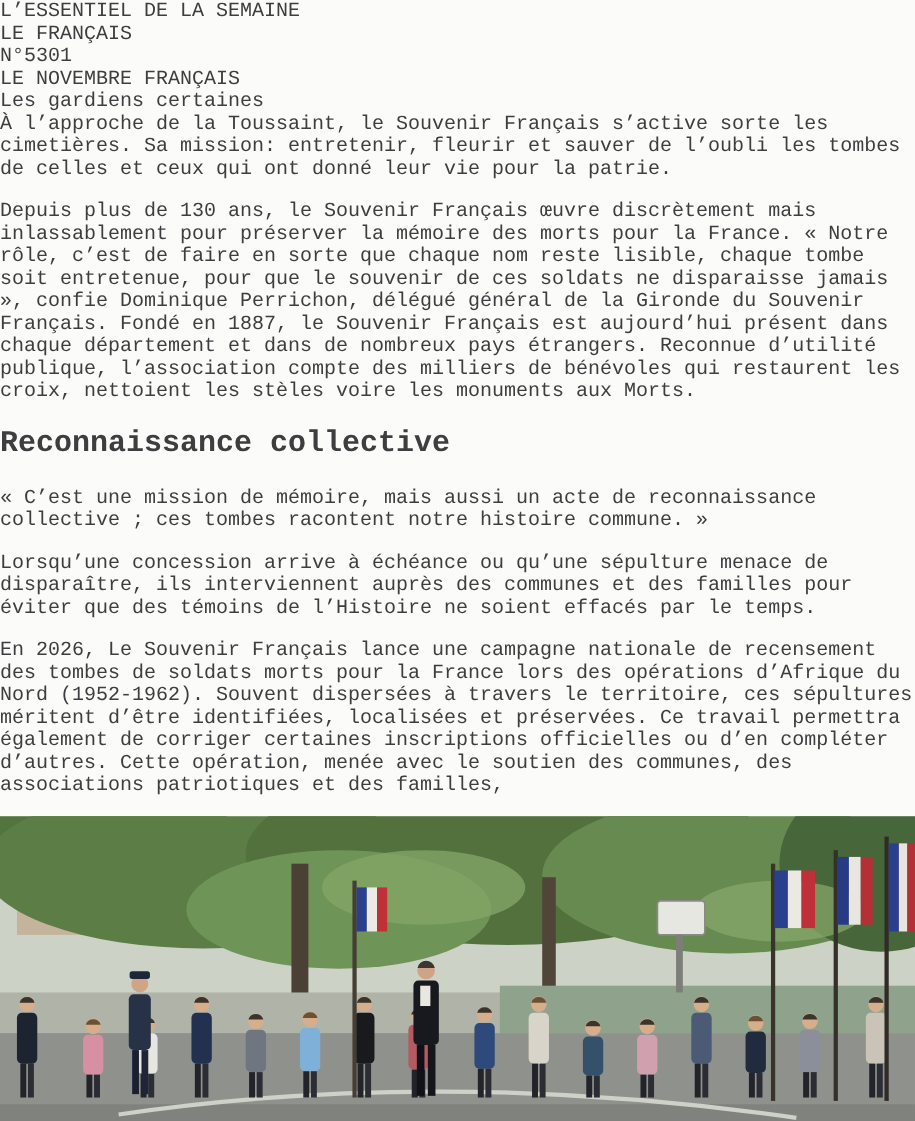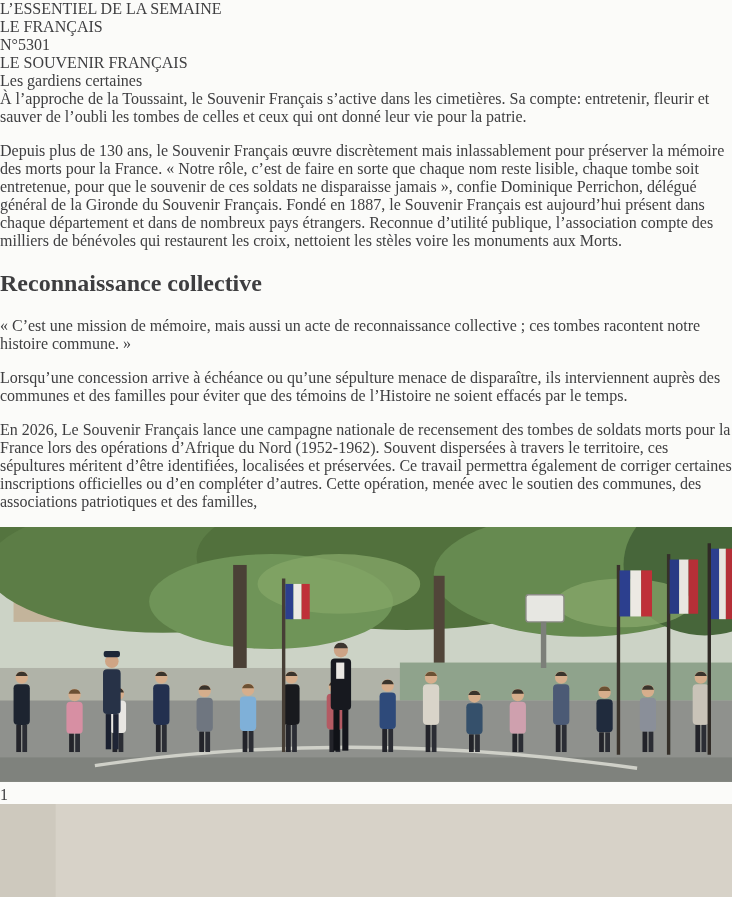--- a/index.html
+++ b/index.html
@@ -1,17 +1,17 @@
 <!DOCTYPE html>
 <html lang="fr"><head>
 <meta charset="utf-8">
 <style>
   html,body{margin:0;padding:0;background:#e8e8e8;}
   .page{position:relative;width:732px;height:897px;background:#fbfbf9;overflow:hidden;
-        font-family:Liberation Serif, serif;color:#3e3e40;}
+        font-family:Liberation Mono, monospace;color:#3e3e40;}
   .edge{position:absolute;top:0;width:4px;height:54px;background:#14141'4;background:#141414;}
   .edge.left{left:0}.edge.right{right:0}
 
   /* header */
   .masthead-wrap{position:absolute;left:0;top:6px;width:556px;text-align:center;}
   .masthead{display:inline-block;transform:scaleX(0.62);transform-origin:center;
             font-size:49px;font-weight:700;letter-spacing:-0.5px;color:#1d1d1f;white-space:nowrap;}
   .brand-block{position:absolute;right:9px;top:14px;text-align:right;font-size:8.6px;
                font-weight:700;line-height:1.45;color:#2a2a2c;letter-spacing:0.1px;}
   .rules{position:absolute;left:0;right:0;top:63px;}
@@ -75,27 +75,27 @@
   <div class="brand-block">
     <div>LE FRANÇAIS</div>
     <div>N°5301</div>
   </div>
   <div class="rules">
       <div></div>
       <div></div>
       <div></div>
     </div>
 
-  <div class="kicker">LE SOUVENIR FRANÇAIS</div>
+  <div class="kicker">LE NOVEMBRE FRANÇAIS</div>
   <div class="headline">
     <div>Les gardiens certaines</div>
   </div>
 
   <div class="col leftcol">
-    <div class="intro">À l’approche de la Toussaint, le Souvenir Français s’active dans les cimetières. Sa compte: entretenir, fleurir et sauver de l’oubli les tombes de celles et ceux qui ont donné leur vie pour la patrie.</div>
+    <div class="intro">À l’approche de la Toussaint, le Souvenir Français s’active sorte les cimetières. Sa mission: entretenir, fleurir et sauver de l’oubli les tombes de celles et ceux qui ont donné leur vie pour la patrie.</div>
     <div>
         <p><span>Depuis plus de 130 ans, le Souvenir Français œuvre discrètement mais inlassablement pour préserver la mémoire des morts pour la France. </span><span class="it">« Notre rôle, c’est de faire en sorte que chaque nom reste lisible, chaque tombe soit entretenue, pour que le souvenir de ces soldats ne disparaisse jamais »</span><span>, confie Dominique Perrichon, délégué général de la Gironde du Souvenir Français. Fondé en 1887, le Souvenir Français est aujourd’hui présent dans chaque département et dans de nombreux pays étrangers. Reconnue d’utilité publique, l’association compte des milliers de bénévoles qui restaurent les croix, nettoient les stèles voire les monuments aux Morts.</span></p>
         <h2><span>Reconnaissance collective</span></h2>
         <p><span class="it">« C’est une mission de mémoire, mais aussi un acte de reconnaissance collective ; ces tombes racontent notre histoire commune. »</span></p>
         <p><span>Lorsqu’une concession arrive à échéance ou qu’une sépulture menace de disparaître, ils interviennent auprès des communes et des familles pour éviter que des témoins de l’Histoire ne soient effacés par le temps.</span></p>
         <p><span>En 2026, Le Souvenir Français lance une campagne nationale de recensement des tombes de soldats morts pour la France lors des opérations d’Afrique du Nord (1952-1962). Souvent dispersées à travers le territoire, ces sépultures méritent d’être identifiées, localisées et préservées. Ce travail permettra également de corriger certaines inscriptions officielles ou d’en compléter d’autres. Cette opération, menée avec le soutien des communes, des associations patriotiques et des familles,</span></p>
       </div>
   </div>
 
   <div class="photo p1">

